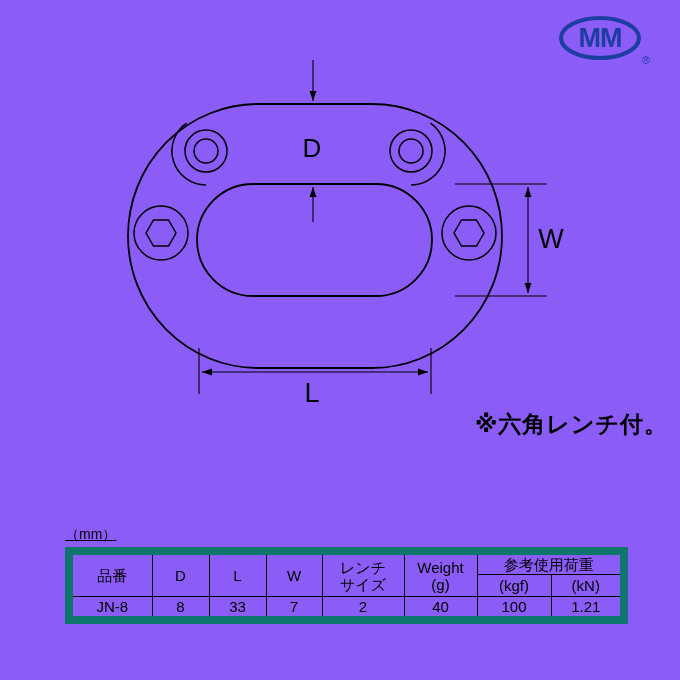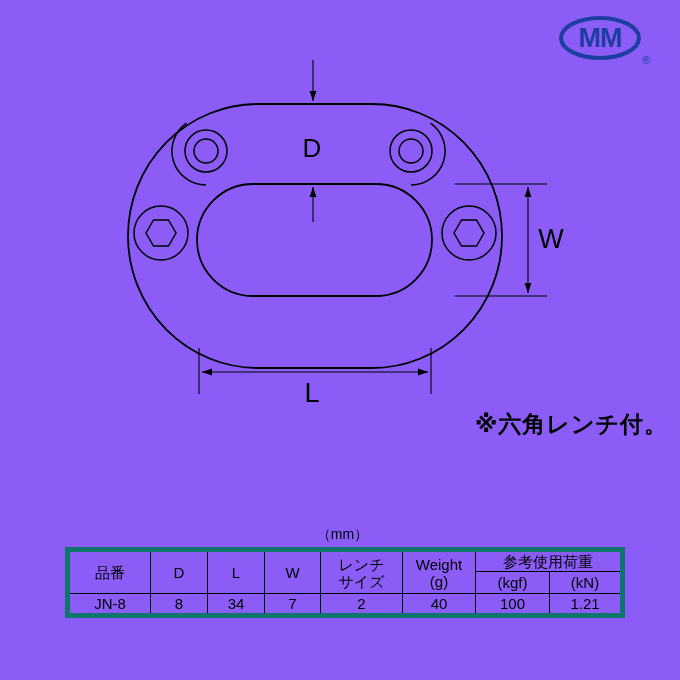--- a/index.html
+++ b/index.html
@@ -18,27 +18,27 @@
   .drawing { position: absolute; left: 55px; top: 50px; }
 
   .note {
     position: absolute; left: 463px; top: 409px;
     font-size: 23px; font-weight: 600; letter-spacing: 1px;
     color: #000; white-space: nowrap; margin-left: 12px;
   }
 
   .unit {
     position: absolute; left: 65px; top: 526px; width: 555px;
-    text-align: center; font-size: 14px;
+    text-align: left; font-size: 14px; text-decoration: underline;
   }
 
   .spec-wrap { position: absolute; left: 65px; top: 547px; }
   table.spec {
     border-collapse: collapse;
-    border: 5px solid #0f766e;
+    border: 8px solid #0f766e;
     table-layout: fixed;
     width: 555px;
     font-size: 15px;
   }
   table.spec th, table.spec td {
     border: 1px solid #000;
     font-weight: normal;
     text-align: center;
     vertical-align: middle;
     padding: 1px 2px;
@@ -134,21 +134,21 @@
         <th rowspan="2"><span>Weight</span><br><span>(g)</span></th>
         <th colspan="2">参考使用荷重</th>
       </tr>
       <tr class="h2">
         <th>(kgf)</th>
         <th>(kN)</th>
       </tr>
       <tr class="data">
         <td>JN-8</td>
         <td>8</td>
-        <td>34</td>
+        <td>33</td>
         <td>7</td>
         <td>2</td>
         <td>40</td>
         <td>100</td>
         <td>1.21</td>
       </tr>
     </tbody>
       </table>
   </div>
 

